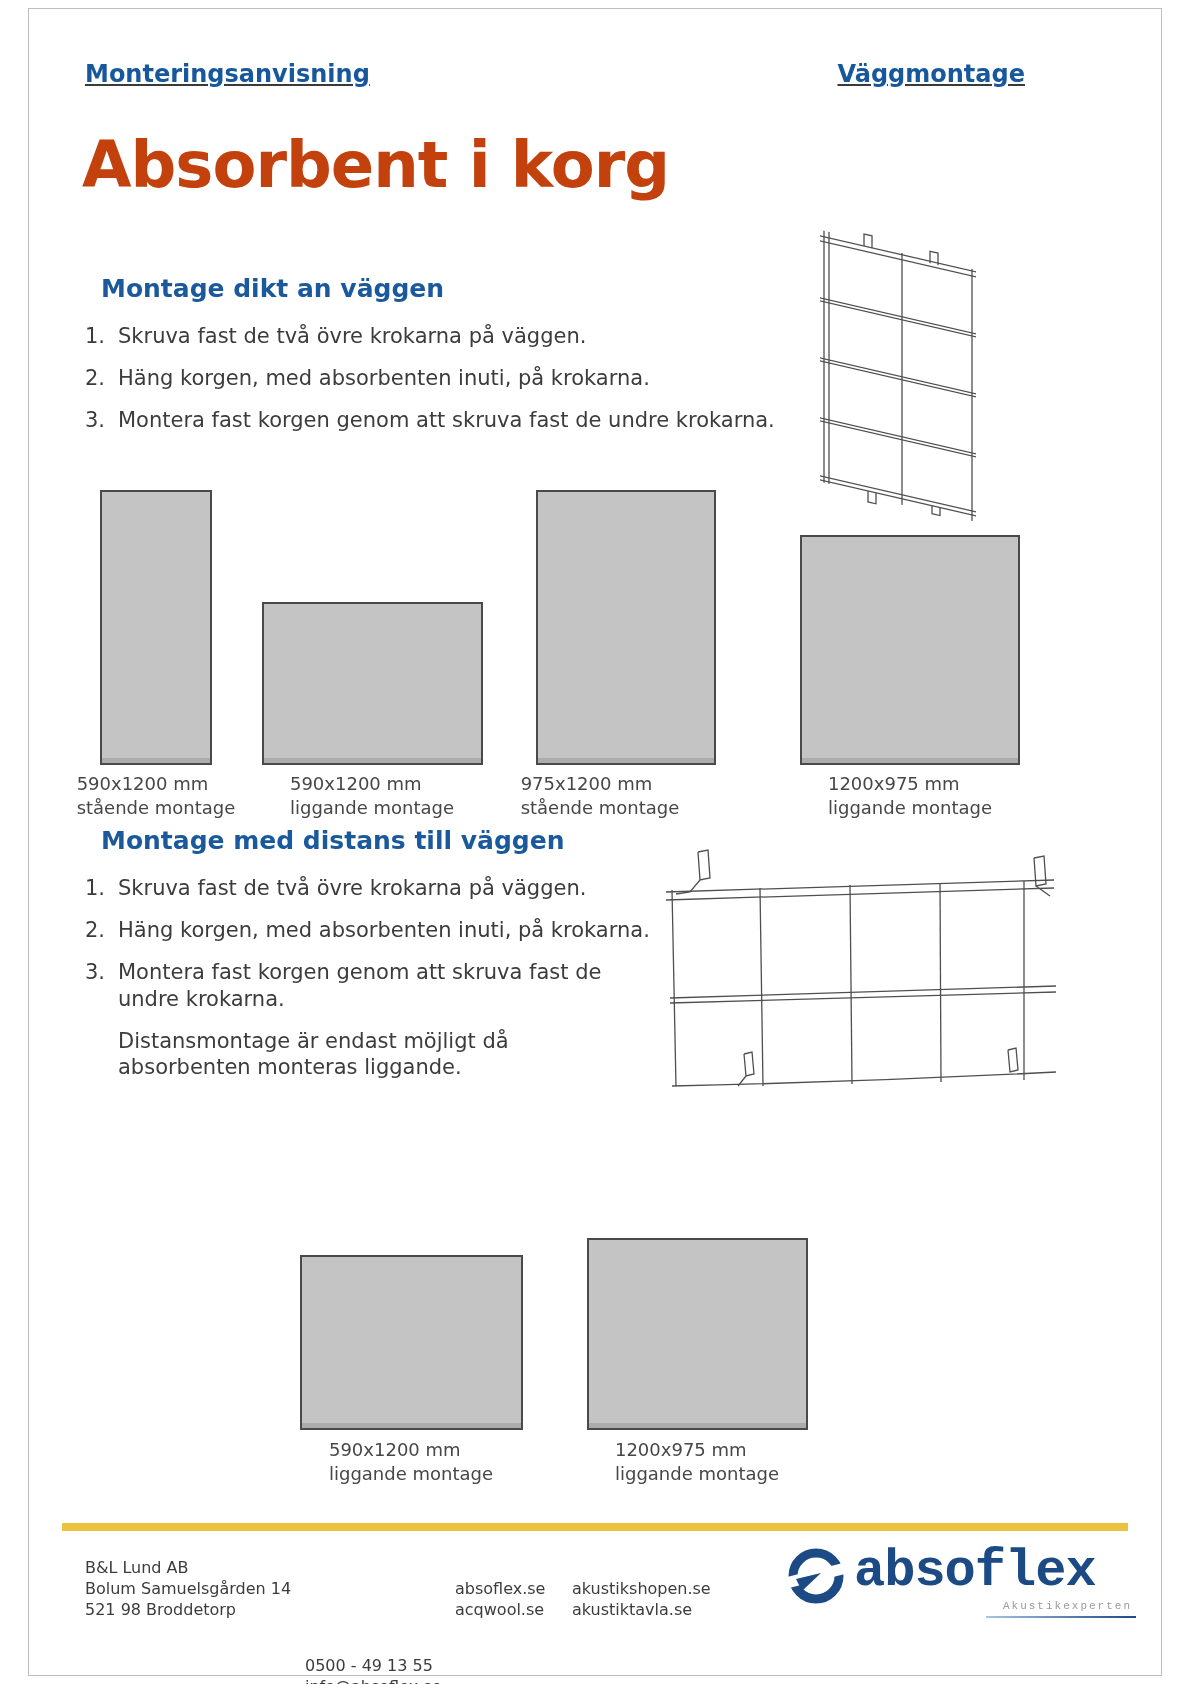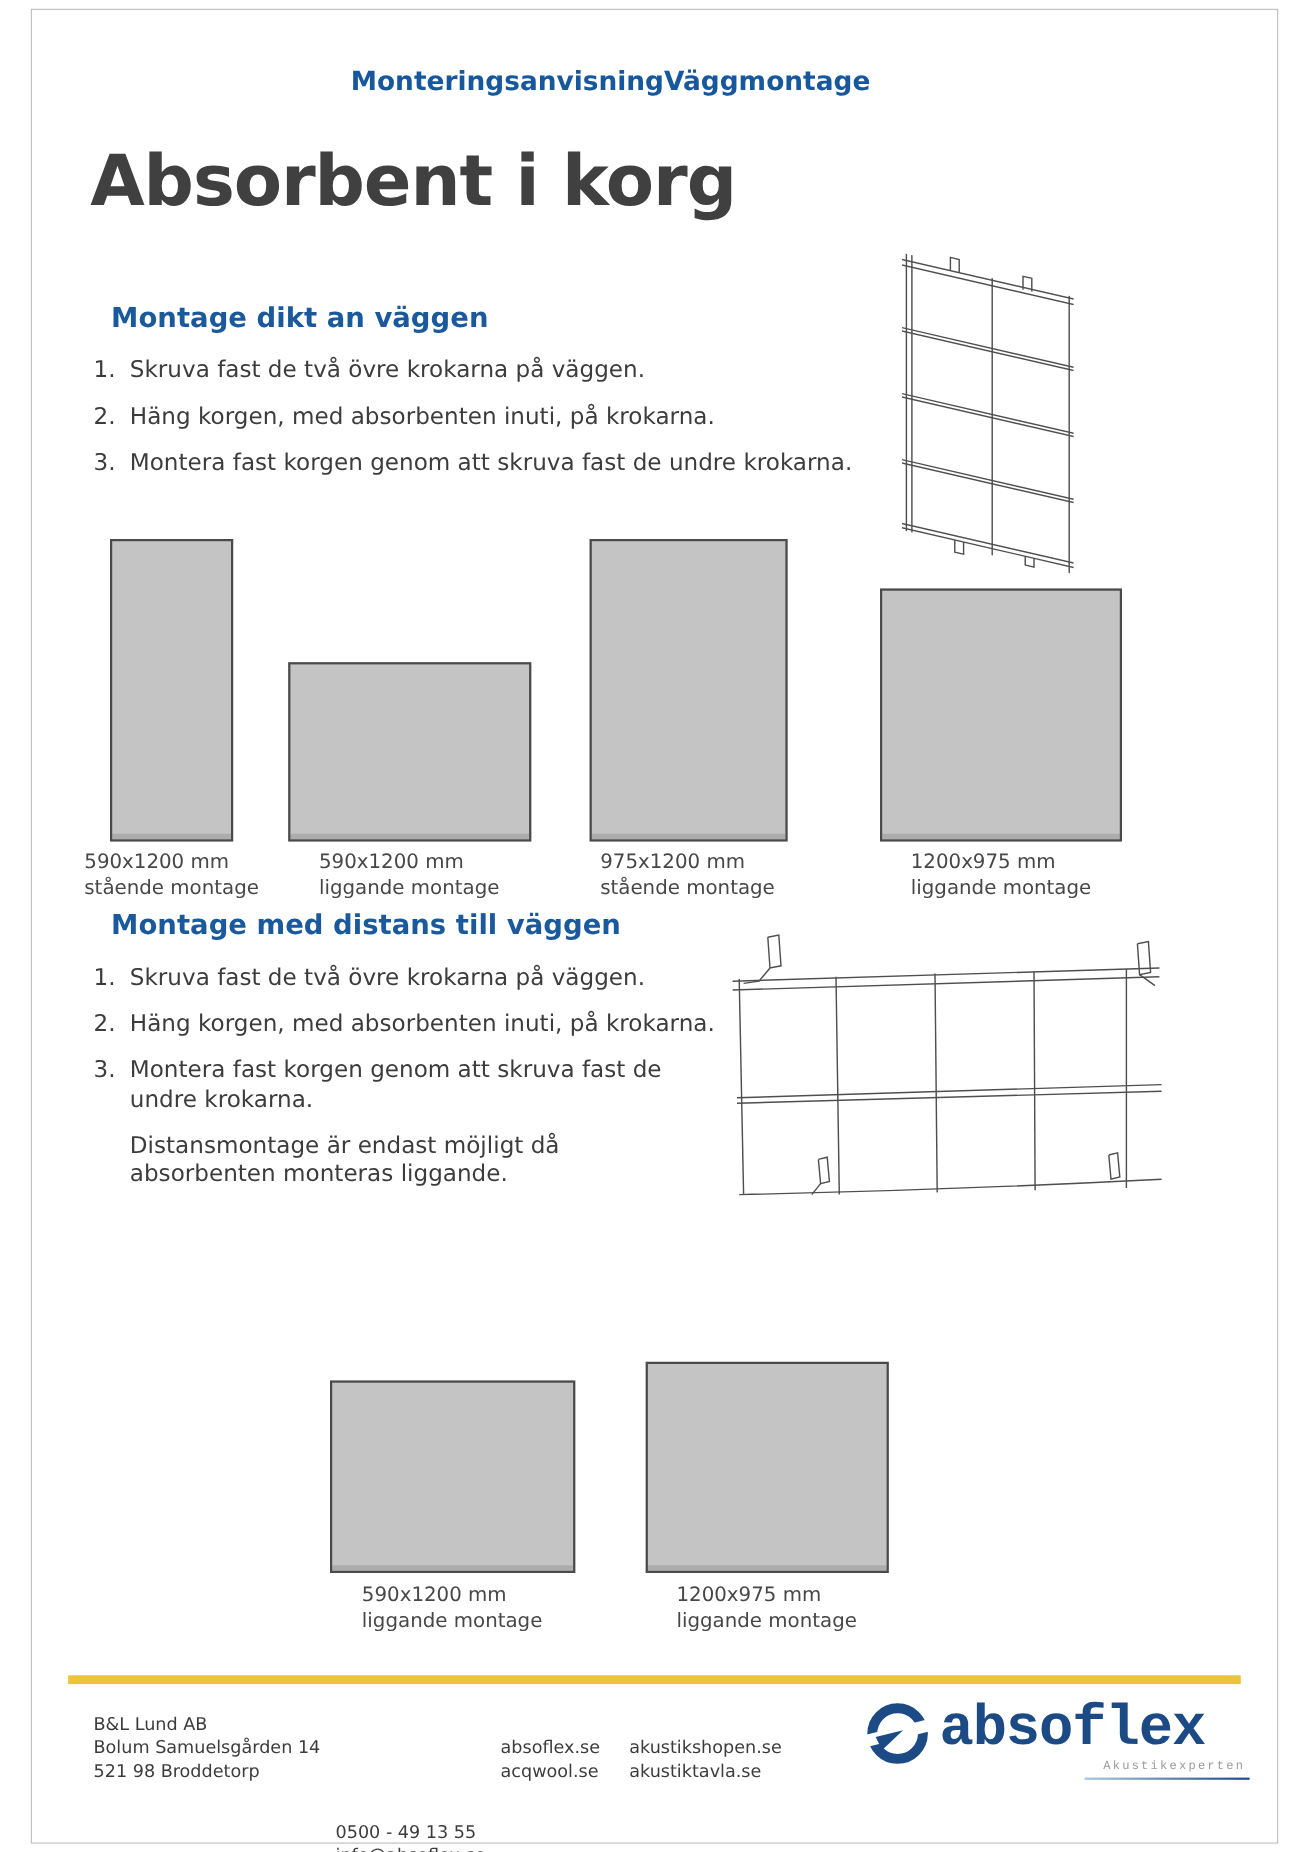--- a/index.html
+++ b/index.html
@@ -6,25 +6,25 @@
   body{
     width:1190px;height:1684px;position:relative;background:#ffffff;
     font-family:"DejaVu Sans","Liberation Sans",sans-serif;
     color:#3a3a3a;overflow:hidden;
   }
   .page-frame{
     position:absolute;top:8px;left:28px;right:28px;bottom:8px;
     border:1px solid #bdbdbd;pointer-events:none;
   }
   
-  .hdr{position:absolute;top:60px;left:85px;width:940px;display:flex;justify-content:center;}
+  .hdr{position:absolute;top:60px;left:85px;width:940px;display:flex;justify-content:space-between;text-decoration:underline;}
   .hdr span{font-size:24px;font-weight:bold;color:#17579c;}
   .doc-title{
     position:absolute;top:128px;left:82px;
-    font-size:64px;font-weight:bold;color:#404040;letter-spacing:-1px;
+    font-size:64px;font-weight:bold;color:#c2410c;letter-spacing:-1px;
   }
   
   .section{position:absolute;left:85px;width:575px;}
   .section.s1{top:274px;}
   .section.s2{top:826px;}
   .sec-head{font-size:25px;font-weight:bold;color:#1a5a9c;margin:0 0 20px 16px;}
   .step{display:flex;margin-bottom:15px;font-size:21px;line-height:1.28;color:#3c3c3c;}
   .step .num{width:33px;flex:0 0 33px;}
   .step .txt{flex:1;}
   .note{margin:14px 0 0 33px;font-size:21px;line-height:1.28;color:#3c3c3c;max-width:520px;}
@@ -37,21 +37,21 @@
   .r1 .p1{left:100px;top:0;width:112px;height:275px;}
   .r1 .p2{left:262px;top:112px;width:221px;height:163px;}
   .r1 .p3{left:536px;top:0;width:180px;height:275px;}
   .r1 .p4{left:800px;top:45px;width:220px;height:230px;}
   .r2 .p5{left:300px;top:17px;width:223px;height:175px;}
   .r2 .p6{left:587px;top:0;width:221px;height:192px;}
   .plabel{position:absolute;transform:translateX(-50%);text-align:left;
           font-size:18px;line-height:1.35;color:#474747;white-space:nowrap;}
   .r1 .plabel{top:282px;}
   .r2 .plabel{top:200px;}
-  .lb1{left:156px;} .lb2{left:372px;} .lb3{left:625px;} .lb4{left:910px;}
+  .lb1{left:156px;} .lb2{left:372px;} .lb3{left:600px;} .lb4{left:910px;}
   .lb5{left:411px;} .lb6{left:697px;}
   
   .illu1{position:absolute;left:812px;top:226px;}
   .illu2{position:absolute;left:652px;top:846px;}
   .illu svg line,.illu svg path,.illu svg rect,.illu svg polyline{stroke:#4f4f4f;fill:none;}
   
   .foot-bar{position:absolute;left:62px;top:1523px;width:1066px;height:8px;background:#ecc33e;}
   .fcol{position:absolute;font-size:16px;line-height:1.3;color:#3c3c3c;white-space:nowrap;}
   .fc1{left:85px;top:1558px;}
   .fc2{left:305px;top:1656px;}

